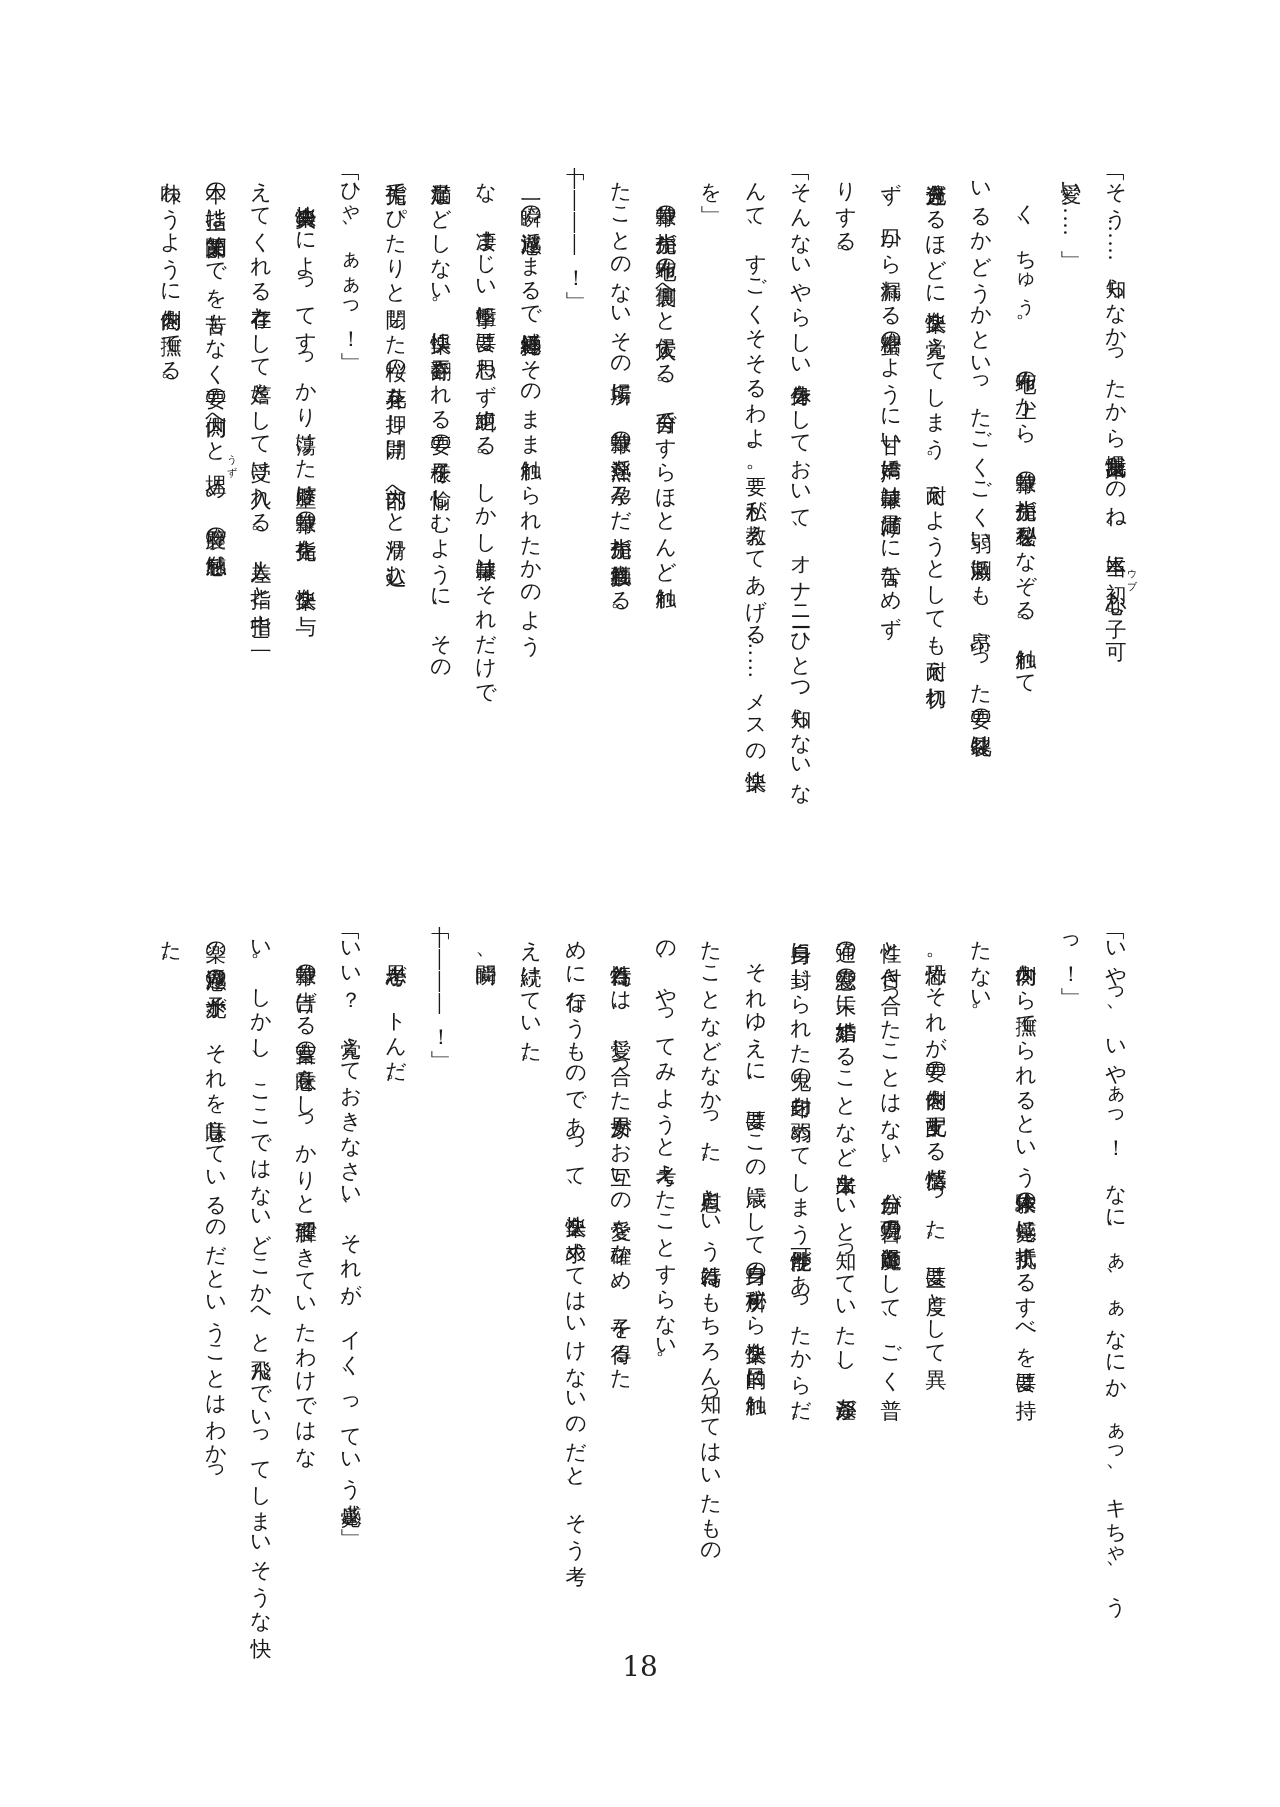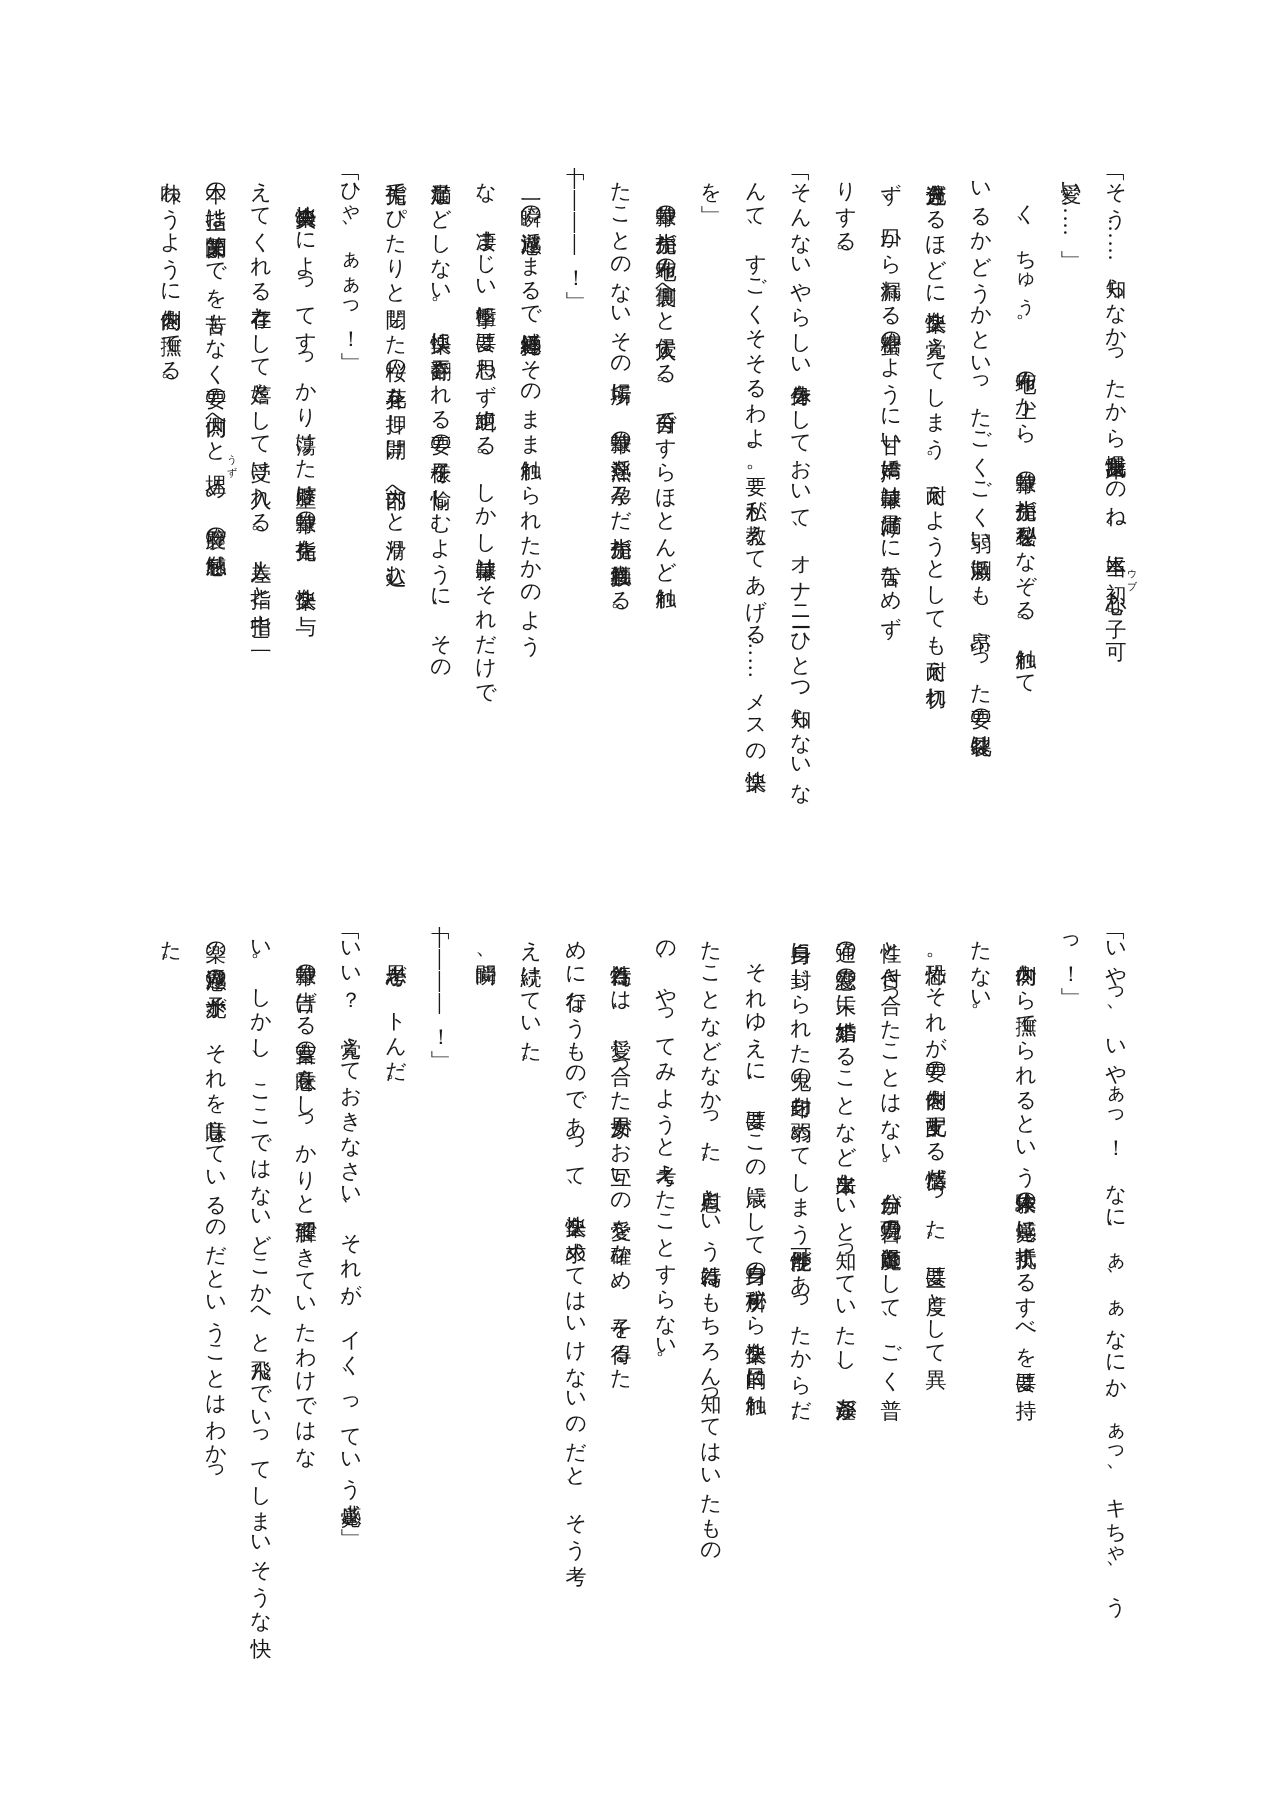--- a/index.html
+++ b/index.html
@@ -107,14 +107,15 @@
       <p class="line indent">瞬間、</p>
       <p class="line">「――――！」</p>
       <p class="line indent">思考が、トんだ。</p>
       <p class="line">「いい？　覚えておきなさい、それが、イく、っていう感覚よ」</p>
       <p class="line indent">隷華の告げる言葉の意味をしっかりと理解できていたわけではな</p>
       <p class="line">い。しかし、ここではないどこかへと飛んでいってしまいそうな快</p>
       <p class="line">楽の浮遊感の予兆が、それを意味しているのだということはわかっ</p>
       <p class="line">た。</p>
     </section>
 
+  <div class="page-number">18</div>
 
 </div>
 
 </body></html>

